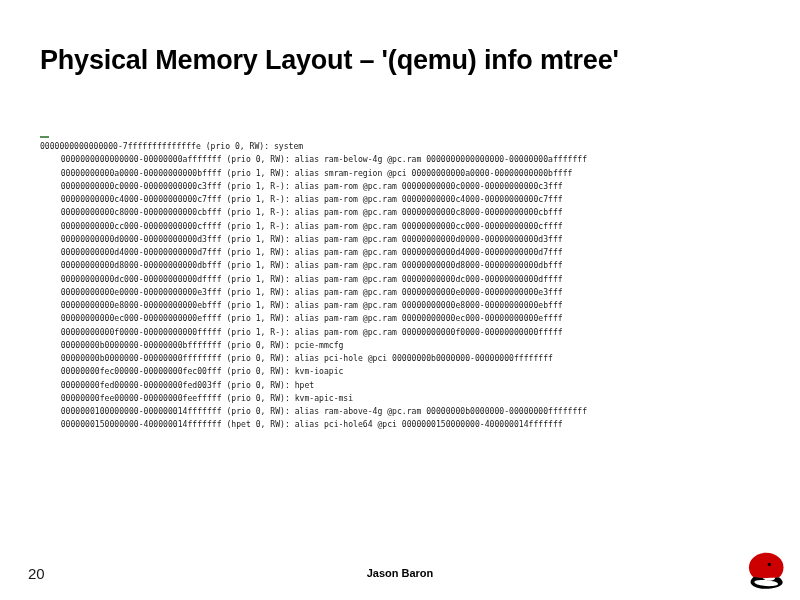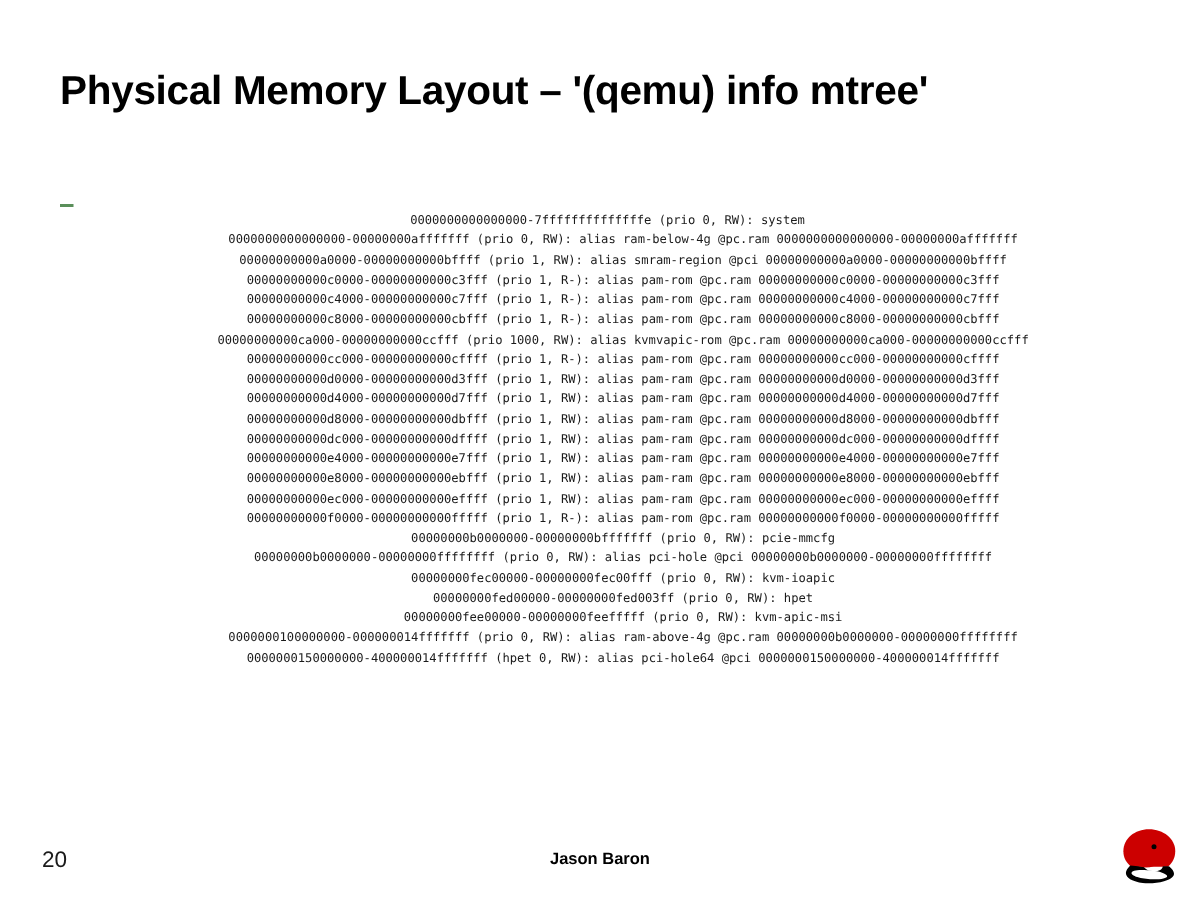--- a/index.html
+++ b/index.html
@@ -41,21 +41,20 @@
     white-space: nowrap;
     line-height: 1.15;
   }
 
   
   .code-block {
     position: absolute;
     left: 40px;
     top: 140px;
     width: 730px;
-    text-align: center;
   }
 
   .cursor-bar {
     position: absolute;
     left: 0px;
     top: -4px;
     width: 9px;
     height: 2px;
     background: #5a8f5a;
   }
@@ -115,27 +114,26 @@
 
   <div class="code-block">
     <div class="cursor-bar"></div>
     <div id="code-lines">
         <div class="code-line">0000000000000000-7ffffffffffffffe (prio 0, RW): system</div>
         <div class="code-line indent">  0000000000000000-00000000afffffff (prio 0, RW): alias ram-below-4g @pc.ram 0000000000000000-00000000afffffff</div>
         <div class="code-line indent">  00000000000a0000-00000000000bffff (prio 1, RW): alias smram-region @pci 00000000000a0000-00000000000bffff</div>
         <div class="code-line indent">  00000000000c0000-00000000000c3fff (prio 1, R-): alias pam-rom @pc.ram 00000000000c0000-00000000000c3fff</div>
         <div class="code-line indent">  00000000000c4000-00000000000c7fff (prio 1, R-): alias pam-rom @pc.ram 00000000000c4000-00000000000c7fff</div>
         <div class="code-line indent">  00000000000c8000-00000000000cbfff (prio 1, R-): alias pam-rom @pc.ram 00000000000c8000-00000000000cbfff</div>
-        <div class="code-line indent">  00000000000ca000-00000000000ccfff (prio 1000, RW): alias kvmvapic-rom @pc.ram 00000000000ca000-00000000000ccfff</div>
         <div class="code-line indent">  00000000000cc000-00000000000cffff (prio 1, R-): alias pam-rom @pc.ram 00000000000cc000-00000000000cffff</div>
         <div class="code-line indent">  00000000000d0000-00000000000d3fff (prio 1, RW): alias pam-ram @pc.ram 00000000000d0000-00000000000d3fff</div>
         <div class="code-line indent">  00000000000d4000-00000000000d7fff (prio 1, RW): alias pam-ram @pc.ram 00000000000d4000-00000000000d7fff</div>
         <div class="code-line indent">  00000000000d8000-00000000000dbfff (prio 1, RW): alias pam-ram @pc.ram 00000000000d8000-00000000000dbfff</div>
         <div class="code-line indent">  00000000000dc000-00000000000dffff (prio 1, RW): alias pam-ram @pc.ram 00000000000dc000-00000000000dffff</div>
-        <div class="code-line indent">  00000000000e4000-00000000000e7fff (prio 1, RW): alias pam-ram @pc.ram 00000000000e4000-00000000000e7fff</div>
+        <div class="code-line indent">  00000000000e0000-00000000000e3fff (prio 1, RW): alias pam-ram @pc.ram 00000000000e0000-00000000000e3fff</div>
         <div class="code-line indent">  00000000000e8000-00000000000ebfff (prio 1, RW): alias pam-ram @pc.ram 00000000000e8000-00000000000ebfff</div>
         <div class="code-line indent">  00000000000ec000-00000000000effff (prio 1, RW): alias pam-ram @pc.ram 00000000000ec000-00000000000effff</div>
         <div class="code-line indent">  00000000000f0000-00000000000fffff (prio 1, R-): alias pam-rom @pc.ram 00000000000f0000-00000000000fffff</div>
         <div class="code-line indent">  00000000b0000000-00000000bfffffff (prio 0, RW): pcie-mmcfg</div>
         <div class="code-line indent">  00000000b0000000-00000000ffffffff (prio 0, RW): alias pci-hole @pci 00000000b0000000-00000000ffffffff</div>
         <div class="code-line indent">  00000000fec00000-00000000fec00fff (prio 0, RW): kvm-ioapic</div>
         <div class="code-line indent">  00000000fed00000-00000000fed003ff (prio 0, RW): hpet</div>
         <div class="code-line indent">  00000000fee00000-00000000feefffff (prio 0, RW): kvm-apic-msi</div>
         <div class="code-line indent">  0000000100000000-000000014fffffff (prio 0, RW): alias ram-above-4g @pc.ram 00000000b0000000-00000000ffffffff</div>
         <div class="code-line indent">  0000000150000000-400000014fffffff (hpet 0, RW): alias pci-hole64 @pci 0000000150000000-400000014fffffff</div>

